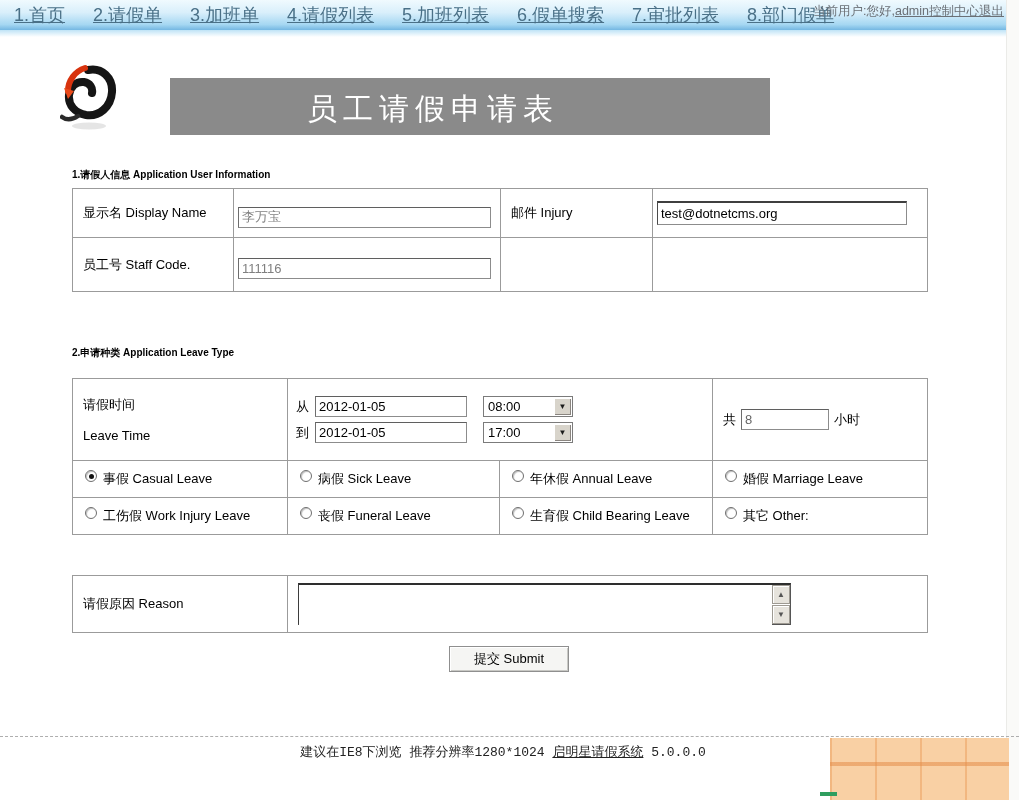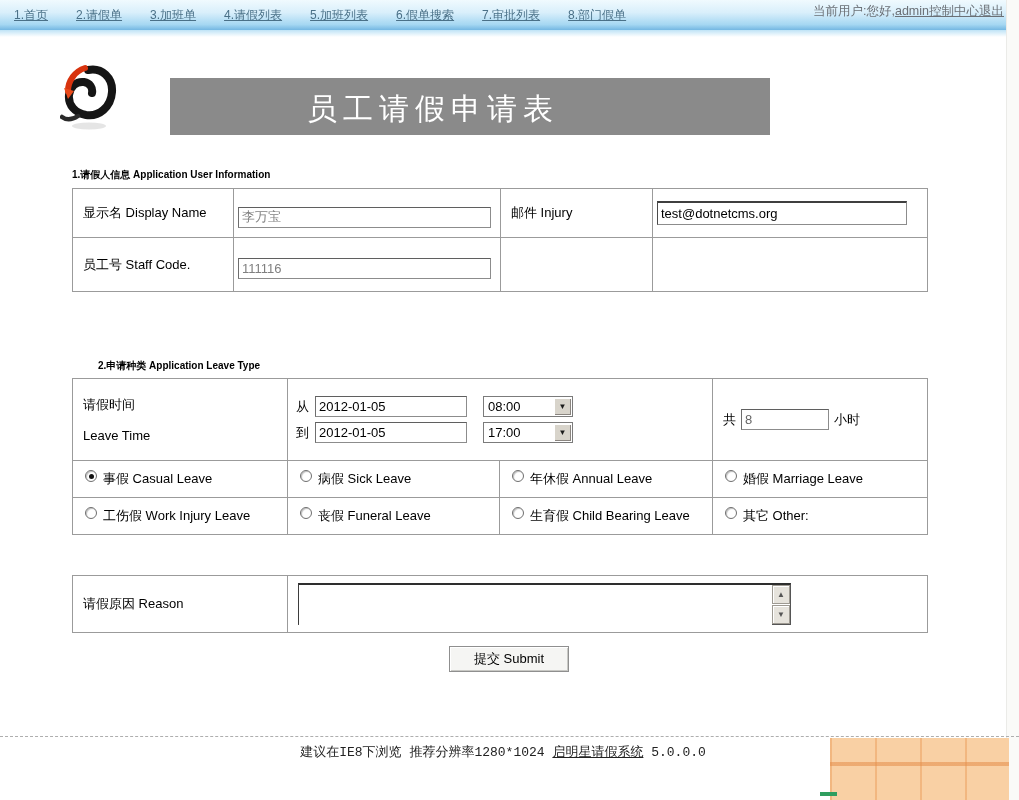--- a/index.html
+++ b/index.html
@@ -5,41 +5,41 @@
   * { margin:0; padding:0; box-sizing:border-box; }
   body { background:#fff; font-family:"Liberation Sans","DejaVu Sans",sans-serif; }
   #page { position:relative; width:1019px; height:800px; background:#fff; overflow:hidden; }
 
   
   .nav { position:absolute; left:0; top:0; width:1019px; height:30px;
          background:linear-gradient(#f0fafe 0%, #d9effb 42%, #a5d7f2 82%, #74b7e2 100%); }
   .nav-fade { position:absolute; left:0; top:30px; width:1019px; height:7px;
          background:linear-gradient(#bfe3f6, #ffffff); }
   .nav-links { display:flex; gap:28px; padding-left:14px; height:30px; align-items:center; }
-  .nav-links a { font-size:12px; color:#4a7087; text-decoration:underline; cursor:pointer; white-space:nowrap; }
+  .nav-links a { font-size:18px; color:#4a7087; text-decoration:underline; cursor:pointer; white-space:nowrap; }
   .nav-user { position:absolute; right:15px; top:4px; width:196px; text-align:right;
               font-size:12.5px; line-height:14px; color:#6b7076; }
   .nav-user a { color:#6b7076; text-decoration:underline; cursor:pointer; }
   .nav-user a.mlft { margin-left:0; }
 
   
   .scroll-strip { position:absolute; right:0; top:0; width:13px; height:800px;
                   background:#fafaf8; border-left:1px solid #ebebe8; }
 
   
   .logo { position:absolute; left:60px; top:64px; width:58px; height:68px; }
   .banner { position:absolute; left:170px; top:78px; width:600px; height:57px;
             background:#8a8a8a; color:#fff; }
   .banner span { display:block; padding:11px 0 0 137px; font-size:30px; letter-spacing:6px;
                  font-family:"DejaVu Serif","Liberation Serif",serif; }
 
   
   .sec-h { position:absolute; left:72px; font-size:10px; font-weight:bold; color:#000; }
   #sec1-h { top:168px; }
-  #sec2-h { top:359px;margin-left:26px; }
+  #sec2-h { top:346px; }
 
   
   table { border-collapse:collapse; background:#fff; table-layout:fixed; }
   td { border:1px solid #9b9b9b; font-size:13px; color:#000; vertical-align:middle; }
   .abs { position:absolute; left:72px; }
   #table1 { top:188px; }
   #table2 { top:378px; }
   #table3 { top:575px; }
   td.lbl { padding-left:10px; }
 

